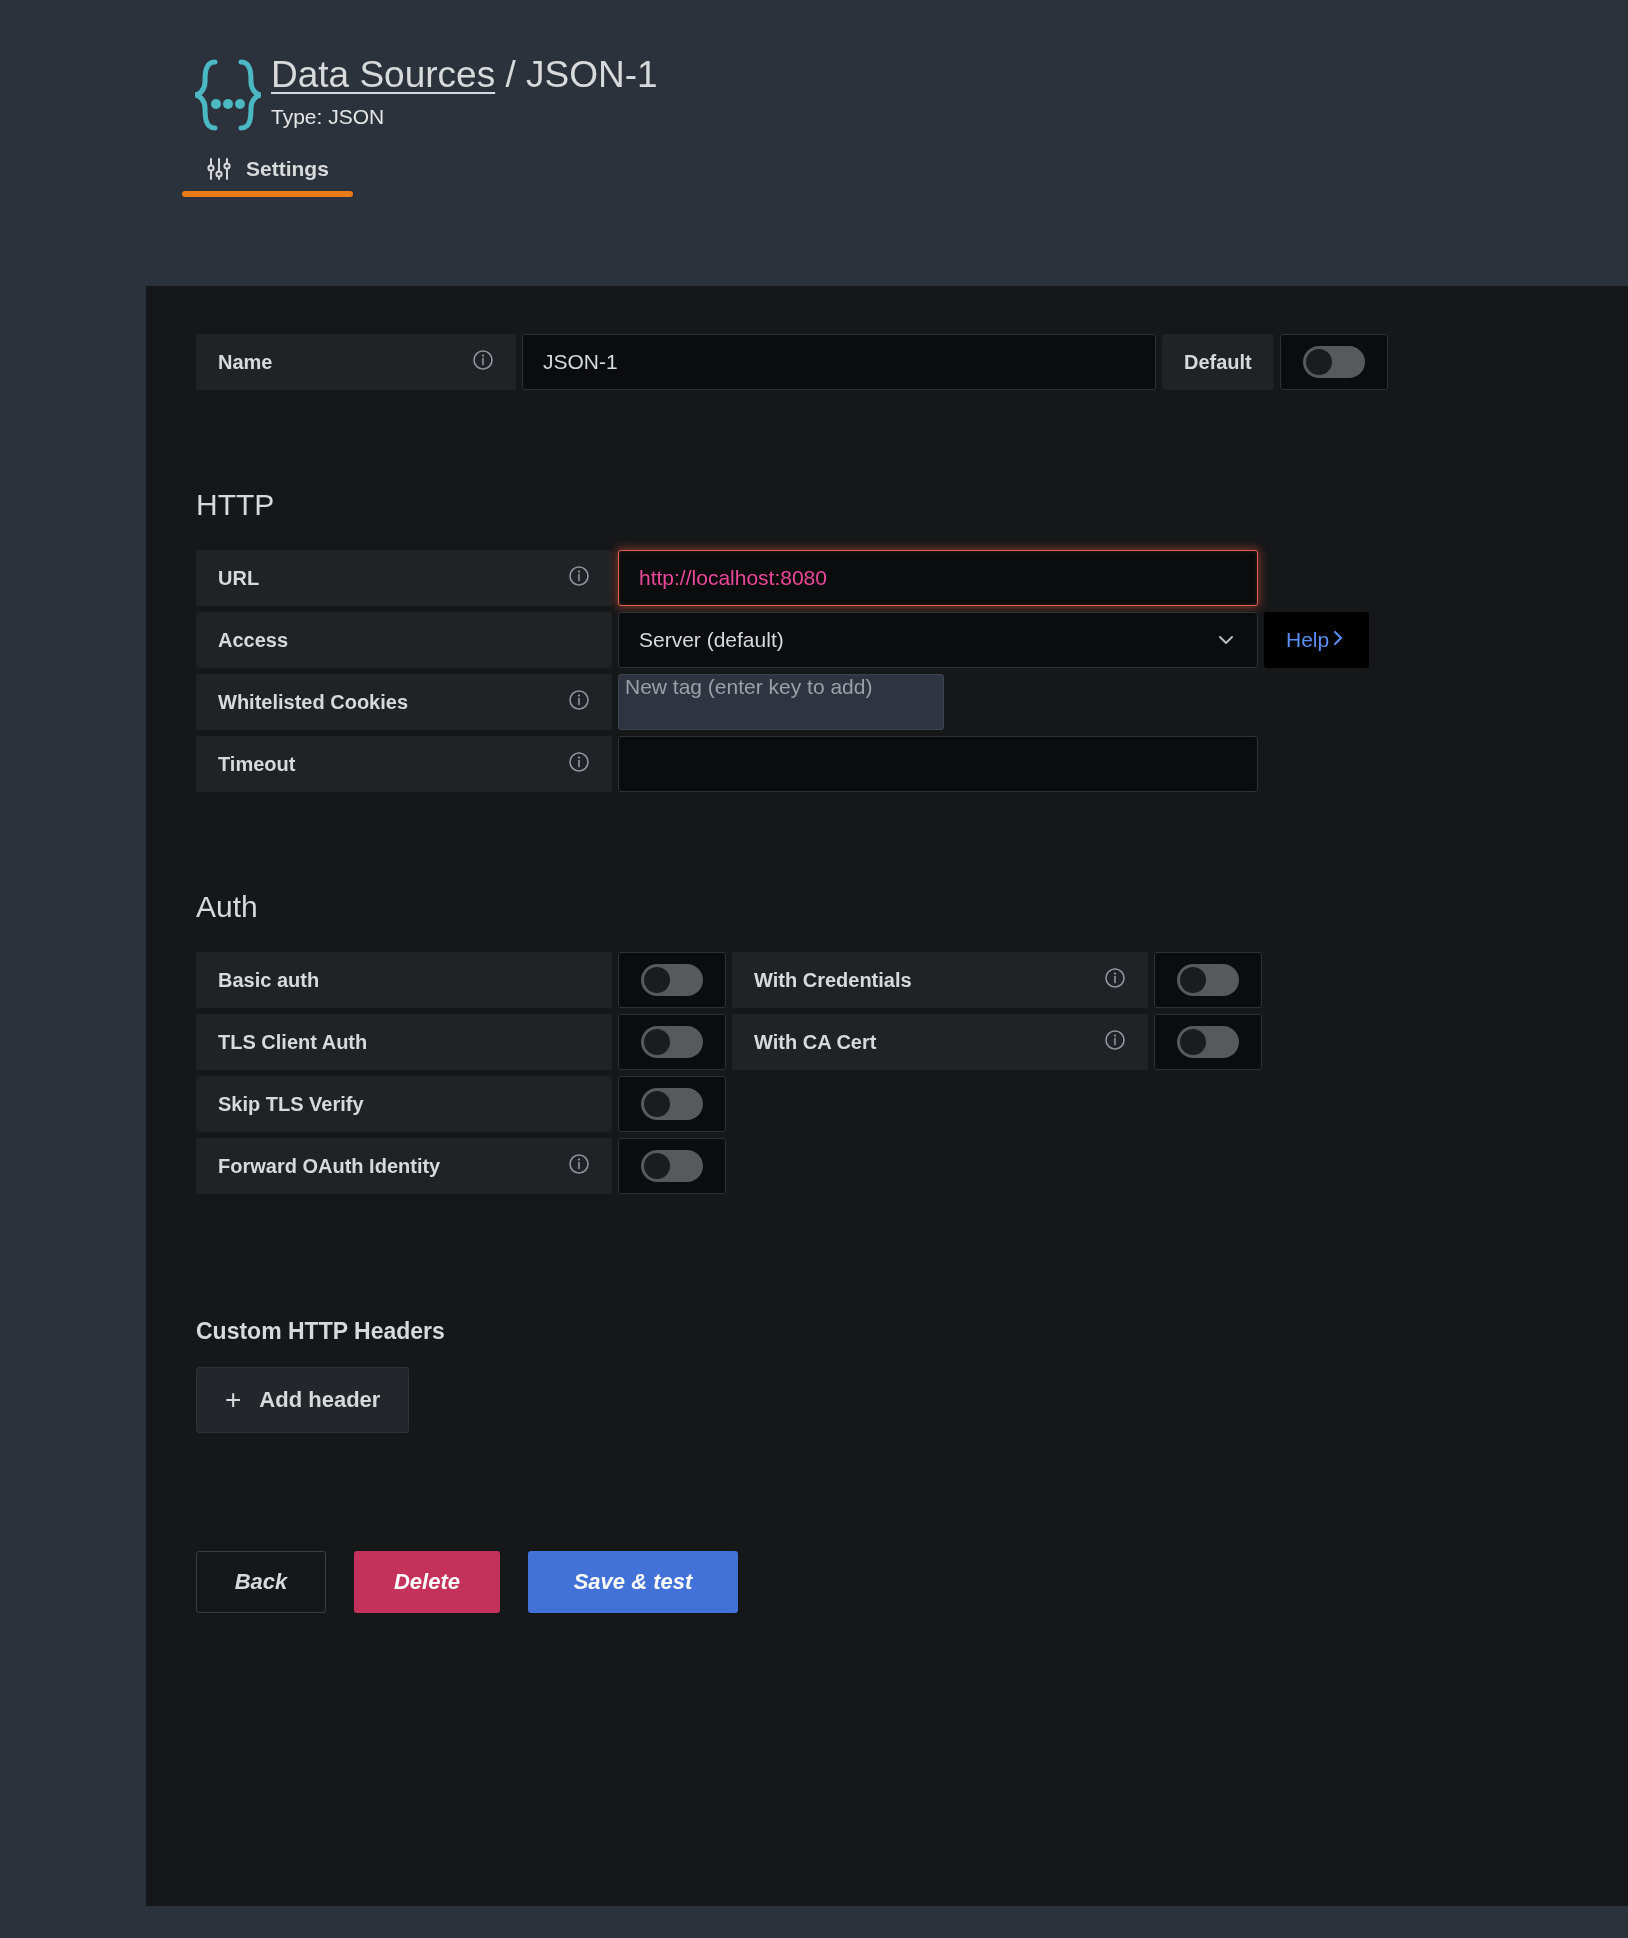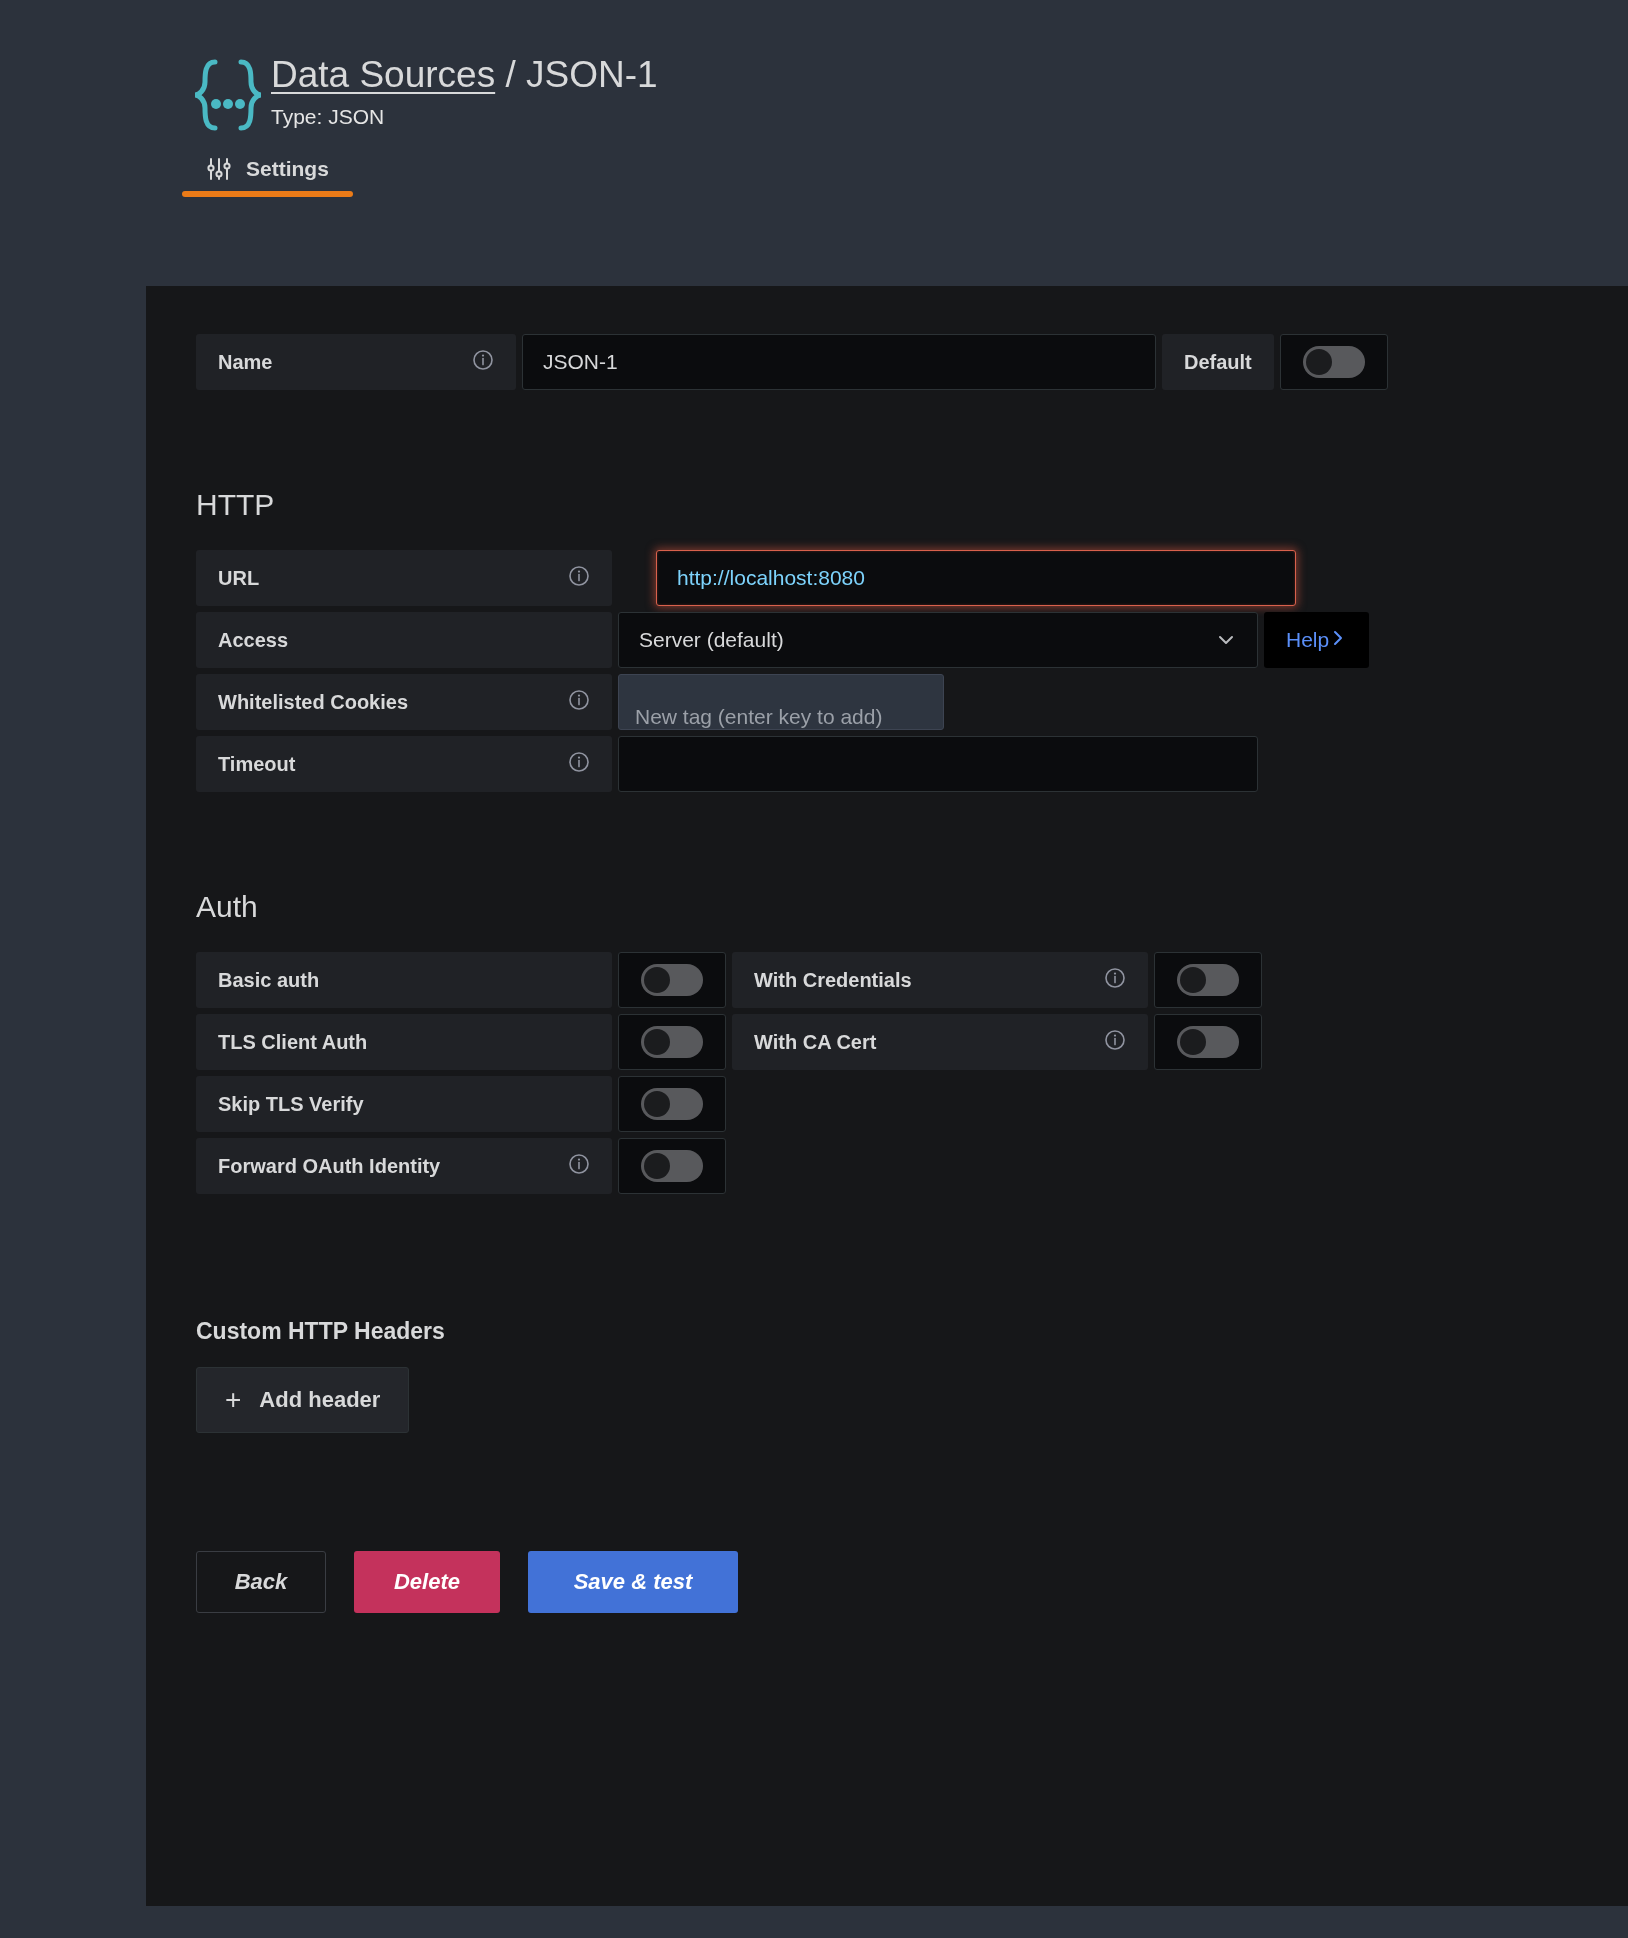--- a/index.html
+++ b/index.html
@@ -144,21 +144,21 @@
     border: 1px solid #2c3235;
     border-radius: 3px;
     height: 56px;
     box-sizing: border-box;
     display: flex;
     align-items: center;
     padding: 0 20px;
     font-size: 21px;
     color: #d8d9da;
   }
-  .finput.ph { color: #7dd3fc; margin-left: 38px; }
+  .finput.ph { color: #ec4899; }
   .in-name  { width: 634px; }
   .in-http  { width: 640px; }
 
   .in-error {
     border: 1px solid #d9614c;
     box-shadow: 0 0 9px 2px rgba(201,80,60,0.55), inset 0 0 3px rgba(201,80,60,0.35);
   }
 
   
   .label-plain {
@@ -236,22 +236,22 @@
 
   
   .tag-input {
     background: #2e3540;
     border: 1px solid #3d4452;
     border-radius: 3px;
     height: 56px;
     width: 326px;
     box-sizing: border-box;
     display: flex;
-    align-items: flex-end;
-    padding: 0 16px;
+    align-items: flex-start;
+    padding: 0 6px;
     font-size: 21px;
     color: #9ba0a8;
     overflow: hidden;
     white-space: nowrap;
   }
   .tag-input span {
     overflow: hidden;
     text-overflow: clip;
     white-space: nowrap;
     display: block;

